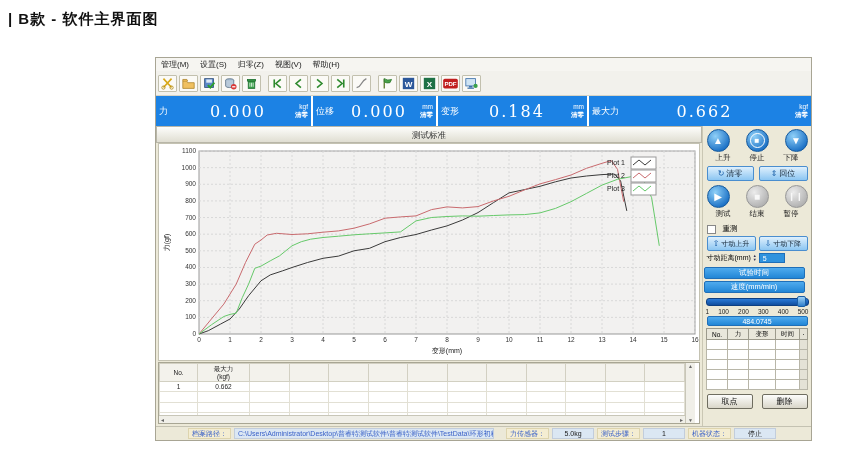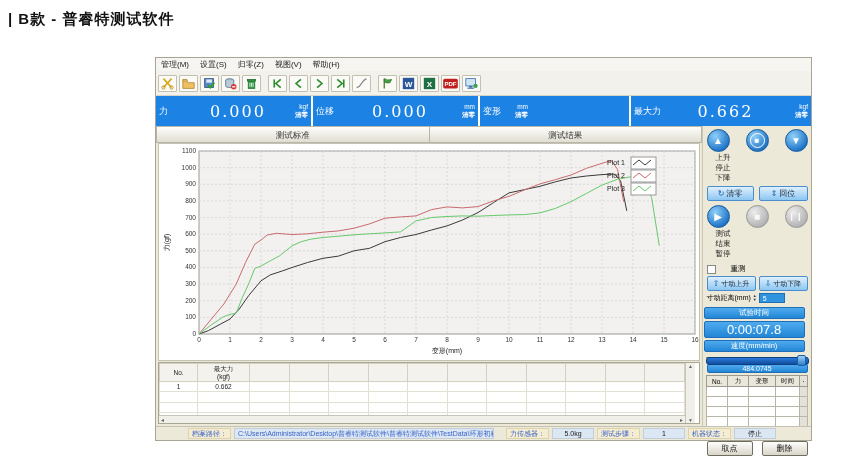--- a/index.html
+++ b/index.html
@@ -37,24 +37,24 @@
   .rtable th{background:#f3f2ec;border:1px solid #d2d0c2;font-weight:normal;height:17px;white-space:pre-line;line-height:1.2;padding:0;}
   .rtable td{border:1px solid #e2e0d4;height:9px;text-align:center;padding:0;}
   .vscroll{width:9px;background:#f0efe8;border-left:1px solid #c8c6b8;display:flex;flex-direction:column;justify-content:space-between;align-items:center;font-size:5px;color:#666;flex:none;}
   .hscroll{position:absolute;left:0;bottom:0;width:526px;height:8px;background:#f0efe8;border-top:1px solid #c8c6b8;display:flex;justify-content:space-between;align-items:center;font-size:5px;color:#666;box-sizing:border-box;padding:0 1px;}
 
   .right{width:109px;background:#ece9d8;border-left:1px solid #cac7b4;display:flex;flex-direction:column;align-items:center;padding:3px 3px 2px 3px;box-sizing:border-box;flex:none;}
   .brow{width:101px;display:flex;justify-content:space-between;align-items:center;}
   .rbtn{width:23px;height:23px;border-radius:50%;background:radial-gradient(circle at 35% 30%,#8fd0f8,#1d72c6 75%);border:1px solid #15599c;color:#fff;display:flex;align-items:center;justify-content:center;font-size:10px;box-sizing:border-box;cursor:pointer;}
   .rbtn.disabled{background:radial-gradient(circle at 35% 30%,#ececec,#b2b2b2 75%);border-color:#979797;color:#f8f8f8;}
   .blab{width:33px;text-align:center;font-size:7.5px;color:#222;}
-  .labrow{width:101px;display:flex;justify-content:space-between;margin:1px 0 3px 0;flex-direction:column;}
+  .labrow{width:101px;display:flex;justify-content:space-between;margin:1px 0 3px 0;}
   .bluebtn{height:15px;border:1px solid #4a8ecf;border-radius:2px;background:linear-gradient(#dff0fd,#8cc6f2);font-size:8px;color:#123;display:flex;align-items:center;justify-content:center;gap:2px;box-sizing:border-box;cursor:pointer;}
   .bico{font-size:8px;color:#1a5fa8;}
-  .chkrow{width:101px;display:flex;align-items:center;gap:15px;font-size:7.5px;margin:2px 0;}
+  .chkrow{width:101px;display:flex;align-items:center;gap:7px;font-size:7.5px;margin:2px 0;}
   .chk{width:7px;height:7px;border:1px solid #888;background:#fff;flex:none;}
   .distrow{width:101px;display:flex;align-items:center;font-size:7px;margin:2px 0;gap:2px;}
   .spin{display:flex;flex-direction:column;font-size:4px;color:#335;line-height:1;}
   .spinval{width:26px;height:10px;background:#2f93de;color:#fff;font-size:7px;display:flex;align-items:center;padding-left:3px;border:1px solid #1f6fb8;box-sizing:border-box;}
   .bar{width:101px;height:12px;background:linear-gradient(#4fabee,#2286d6);border:1px solid #1f6fb8;border-radius:2px;color:#fff;font-size:7.5px;display:flex;align-items:center;justify-content:center;box-sizing:border-box;margin:2px 6px 0 0;}
   .timebig{height:19px;font-size:13px;}
   .slider{width:103px;height:11px;position:relative;margin:3px 0 1px 0;}
   .slider .track{position:absolute;left:0;right:0;top:2px;height:6px;border-radius:3px;background:linear-gradient(#2a7ad8,#114e9e);border:1px solid #0d3f82;}
   .slider .handle{position:absolute;right:3px;top:0;width:9px;height:11px;border-radius:2px;background:linear-gradient(#9fd2f6,#2f7ecb);border:1px solid #1a5ea6;box-sizing:border-box;cursor:pointer;}
   .scale{width:103px;display:flex;justify-content:space-between;font-size:6.5px;color:#222;margin-bottom:1px;}
@@ -67,21 +67,21 @@
   .graybtn{width:46px;height:15px;border:1px solid #6f6d60;background:linear-gradient(#fdfdfc,#d9d6c9);font-size:8px;color:#111;display:flex;align-items:center;justify-content:center;box-sizing:border-box;border-radius:2px;cursor:pointer;}
 
   .statusbar{height:13px;border-top:1px solid #c4c2b2;display:flex;align-items:center;font-size:7px;gap:3px;padding-left:32px;flex:none;background:#ece9d8;}
   .slabel{background:#f4edd2;color:#3b62c8;border:1px solid #ddd4ae;padding:0 3px;height:9px;line-height:9px;flex:none;}
   .svalue{background:#dbe7f3;color:#1a1a1a;border:1px solid #c2cddc;padding:0 3px;height:9px;line-height:9px;flex:none;white-space:nowrap;overflow:hidden;}
   .pathval{width:252px;}
 </style>
 </head>
 <body>
 
-<div class="page-title">| B款 - 普睿特测试软件</div>
+<div class="page-title">| B款 - 软件主界面图</div>
 
 <div class="window">
   <div class="menubar">
       <span class="menu-item">管理(M)</span>
       <span class="menu-item">设置(S)</span>
       <span class="menu-item">归零(Z)</span>
       <span class="menu-item">视图(V)</span>
       <span class="menu-item">帮助(H)</span>
     </div>
   <div class="toolbar">
@@ -209,41 +209,41 @@
           </svg>
         </span>
       </div>
     </div>
   <div class="valuebar">
       <div class="vpanel" style="width: 155px;">
         <span class="lbl">力</span>
         <span class="val">0.000</span>
         <span class="unitcol"><span>kgf</span><br><span class="clr">清零</span></span>
       </div>
-      <div class="vpanel" style="width: 165px;">
+      <div class="vpanel" style="width: 123px;">
         <span class="lbl">位移</span>
         <span class="val">0.000</span>
         <span class="unitcol"><span>mm</span><br><span class="clr">清零</span></span>
       </div>
       <div class="vpanel" style="width: 149px;">
         <span class="lbl">变形</span>
+        <span class="val">0.184</span>
         <span class="unitcol"><span>mm</span><br><span class="clr">清零</span></span>
       </div>
       <div class="vpanel" style="flex: 1 1 0%;">
         <span class="lbl">最大力</span>
         <span class="val">0.662</span>
         <span class="unitcol"><span>kgf</span><br><span class="clr">清零</span></span>
       </div>
     </div>
 
   <div class="main">
     <div class="left">
       <div class="tabs">
           <div class="tab">测试标准</div>
-          <div class="tab">测试结果</div>
         </div>
       <div class="chartbox">
           <svg width="542" height="220">
             <rect x="40" y="7" width="496" height="183" fill="#f2f1f0" stroke="#999"></rect>
             <text x="40" y="198" font-size="6.5" text-anchor="middle" fill="#333">0</text>
             <line x1="71" y1="7" x2="71" y2="190" stroke="#d8d8d8" stroke-dasharray="2,2"></line>
             <text x="71" y="198" font-size="6.5" text-anchor="middle" fill="#333">1</text>
             <line x1="102" y1="7" x2="102" y2="190" stroke="#d8d8d8" stroke-dasharray="2,2"></line>
             <text x="102" y="198" font-size="6.5" text-anchor="middle" fill="#333">2</text>
             <line x1="133" y1="7" x2="133" y2="190" stroke="#d8d8d8" stroke-dasharray="2,2"></line>
@@ -478,21 +478,20 @@
       </div>
       <div class="distrow">
         <span>寸动距离(mm)</span>
         <span class="spin">
             <span>▲</span>
             <span>▼</span>
           </span>
         <span class="spinval">5</span>
       </div>
       <div class="bar">试验时间</div>
-      <div class="bar timebig">0:00:07.8</div>
       <div class="bar">速度(mm/min)</div>
       <div class="slider">
         <div class="track"></div>
         <div class="handle"></div>
       </div>
       <div class="scale">
           <span>1</span>
           <span>100</span>
           <span>200</span>
           <span>300</span>

